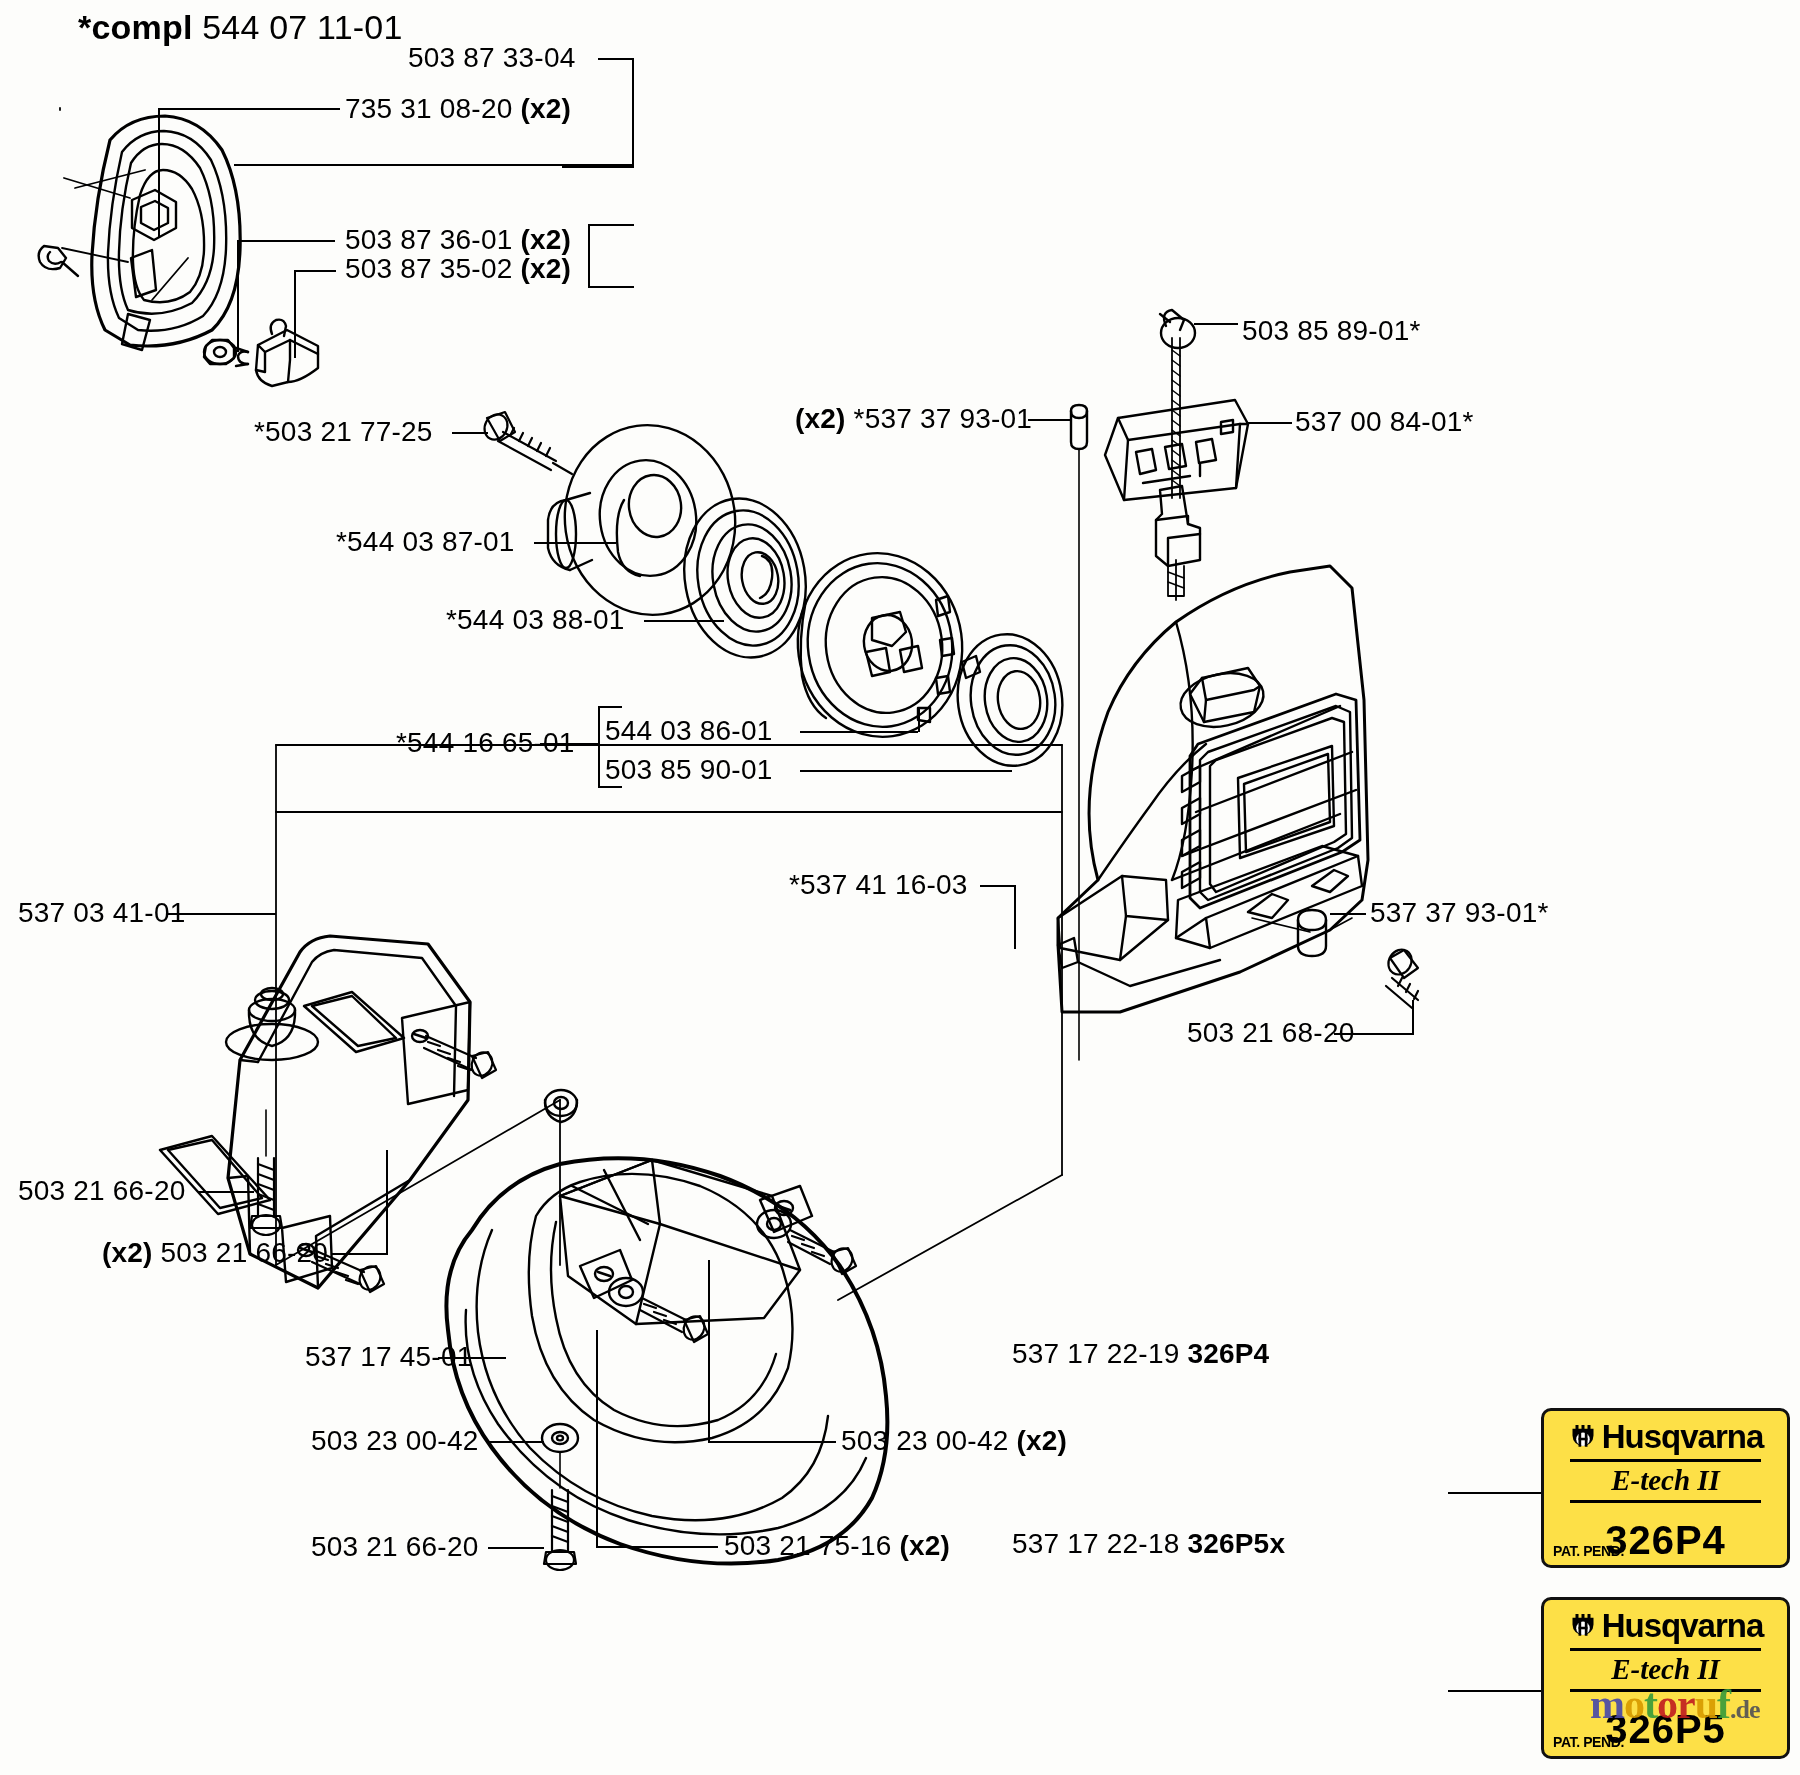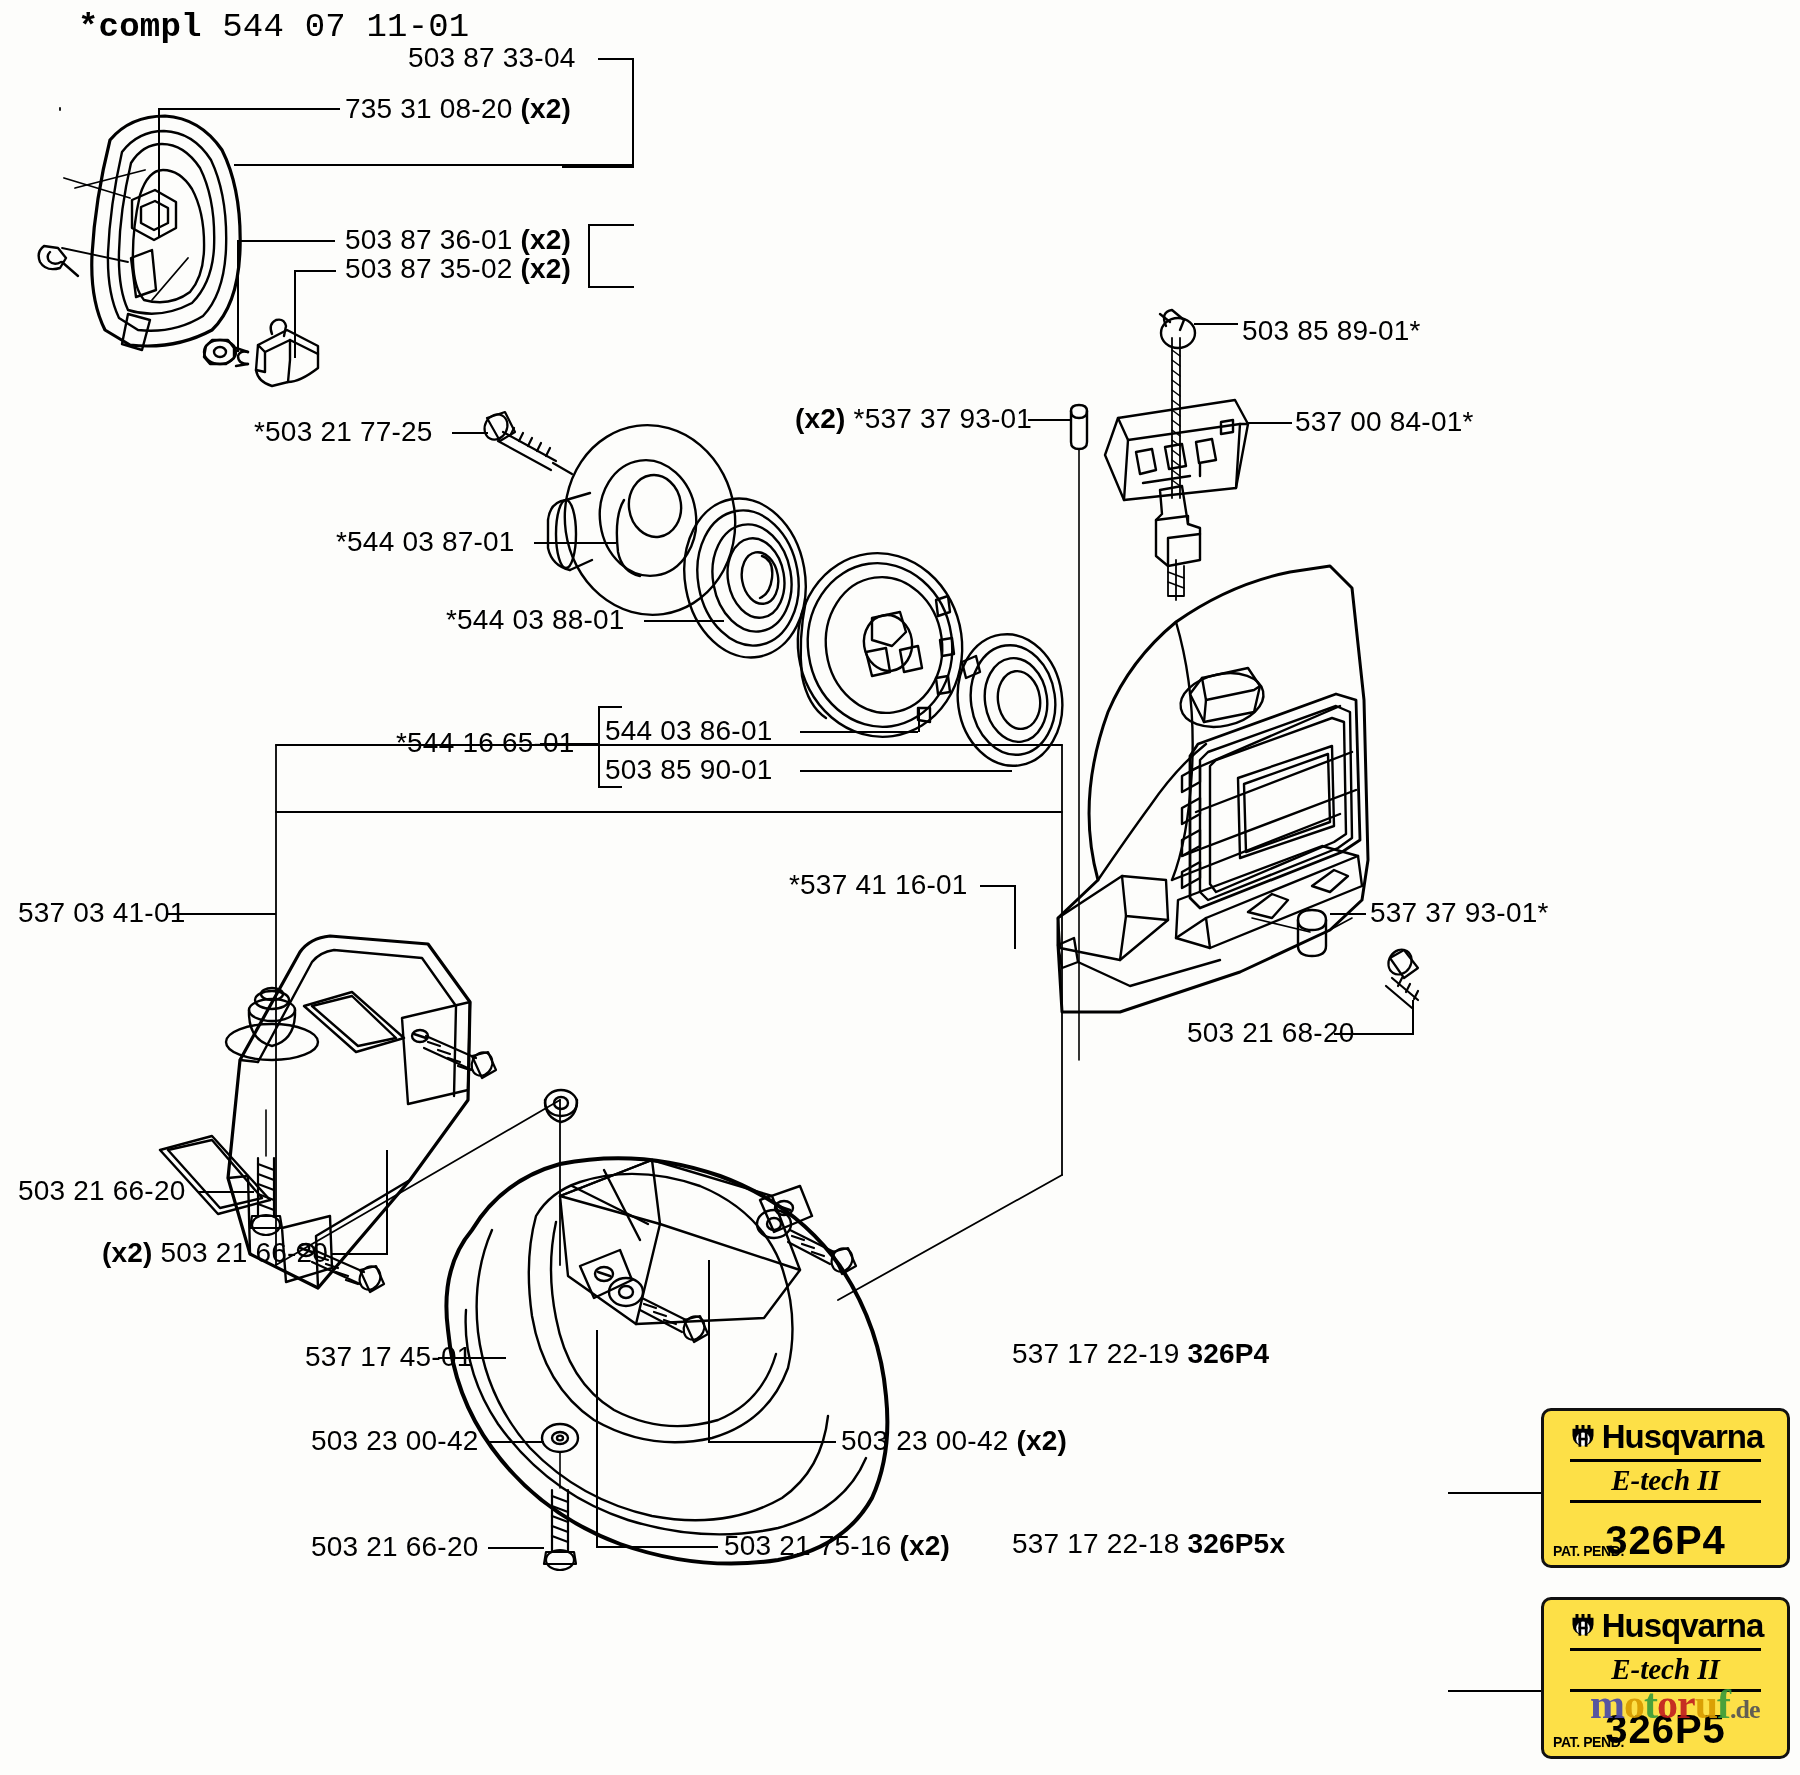--- a/index.html
+++ b/index.html
@@ -26,21 +26,21 @@
         position:absolute;left:9px;bottom:6px;color:#000;letter-spacing:-.4px;}
   .crown{width:30px;height:30px;}
   .wm{position:absolute;font-family:"Liberation Serif",serif;font-size:42px;font-weight:bold;
       letter-spacing:-1px;opacity:.92;}
 </style>
 </head>
 <body>
 
 <div id="page">
 
-  <div class="lbl" id="title-compl" style="left:78px;top:10px;font-size:34px;font-family:Liberation Mono, monospace;">
+  <div class="lbl" id="title-compl" style="left:78px;top:10px;font-size:34px;">
     <span class="bold">*compl</span>
     <span>544 07 11-01</span>
   </div>
 
   <svg class="art" viewBox="0 0 1800 1775">
     <g fill="none" stroke="#000" stroke-width="2.4" stroke-linejoin="round" stroke-linecap="round">
 
       <path d="M110 140 Q95 200 92 255 Q90 300 105 330 L130 345 Q175 350 212 330
                Q238 305 240 250 Q242 190 222 150 Q200 118 165 116 Q130 116 110 140 Z" stroke-width="3.2"></path>
       <path d="M122 152 Q110 205 108 253 Q107 293 119 318 L138 330 Q174 334 203 316
@@ -431,21 +431,21 @@
       <div class="lbl" style="left: 345px; top: 255px;"><span>503 87 35-02</span><span class="bold"> (x2)</span></div>
       <div class="lbl" style="left: 254px; top: 418px;"><span>*503 21 77-25</span></div>
       <div class="lbl" style="left: 336px; top: 528px;"><span>*544 03 87-01</span></div>
       <div class="lbl" style="left: 446px; top: 606px;"><span>*544 03 88-01</span></div>
       <div class="lbl" style="left: 795px; top: 405px;"><span class="bold">(x2) </span><span>*537 37 93-01</span></div>
       <div class="lbl" style="left: 1242px; top: 317px;"><span>503 85 89-01*</span></div>
       <div class="lbl" style="left: 1295px; top: 408px;"><span>537 00 84-01*</span></div>
       <div class="lbl" style="left: 396px; top: 729px;"><span>*544 16 65-01</span></div>
       <div class="lbl" style="left: 605px; top: 717px;"><span>544 03 86-01</span></div>
       <div class="lbl" style="left: 605px; top: 756px;"><span>503 85 90-01</span></div>
-      <div class="lbl" style="left: 789px; top: 871px;"><span>*537 41 16-01</span></div>
+      <div class="lbl" style="left: 789px; top: 871px;"><span>*537 41 16-03</span></div>
       <div class="lbl" style="left: 1370px; top: 899px;"><span>537 37 93-01*</span></div>
       <div class="lbl" style="left: 1187px; top: 1019px;"><span>503 21 68-20</span></div>
       <div class="lbl" style="left: 18px; top: 899px;"><span>537 03 41-01</span></div>
       <div class="lbl" style="left: 18px; top: 1177px;"><span>503 21 66-20</span></div>
       <div class="lbl" style="left: 102px; top: 1239px;"><span class="bold">(x2) </span><span>503 21 66-20</span></div>
       <div class="lbl" style="left: 261px; top: 1343px; margin-left: 44px;"><span>537 17 45-01</span></div>
       <div class="lbl" style="left: 311px; top: 1427px;"><span>503 23 00-42</span></div>
       <div class="lbl" style="left: 841px; top: 1427px;"><span>503 23 00-42</span><span class="bold"> (x2)</span></div>
       <div class="lbl" style="left: 311px; top: 1533px;"><span>503 21 66-20</span></div>
       <div class="lbl" style="left: 724px; top: 1532px;"><span>503 21 75-16</span><span class="bold"> (x2)</span></div>

